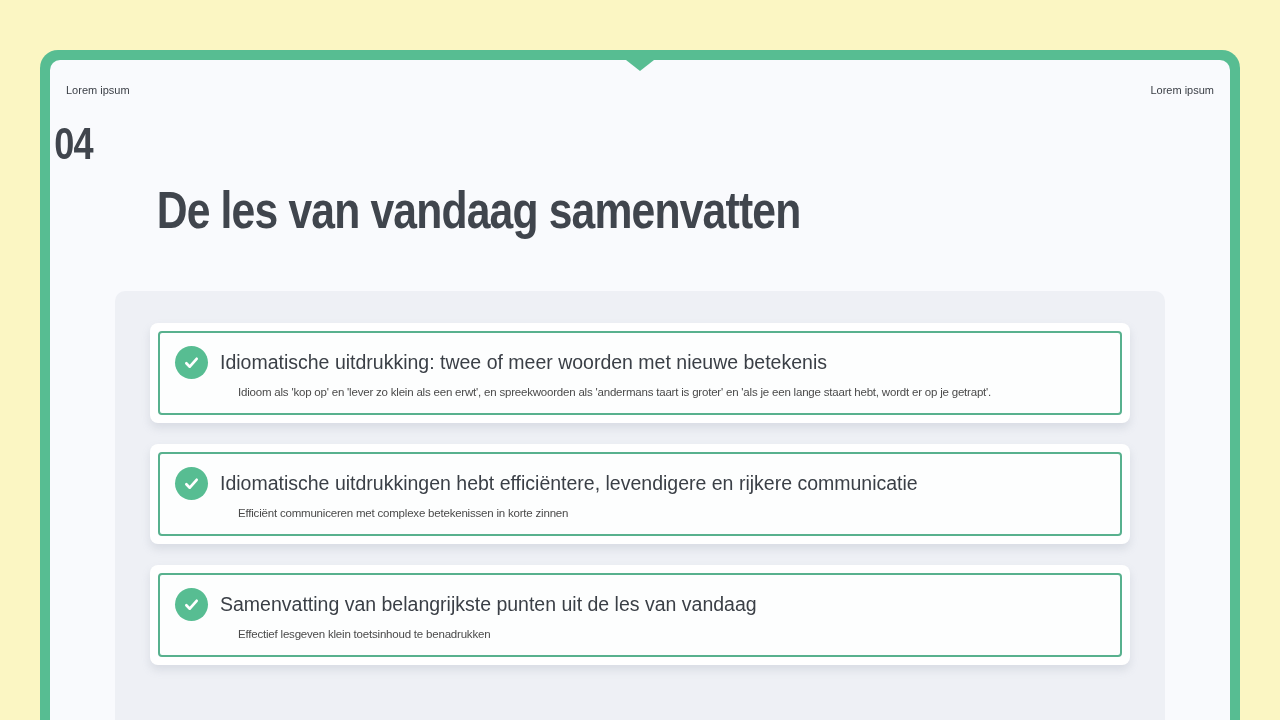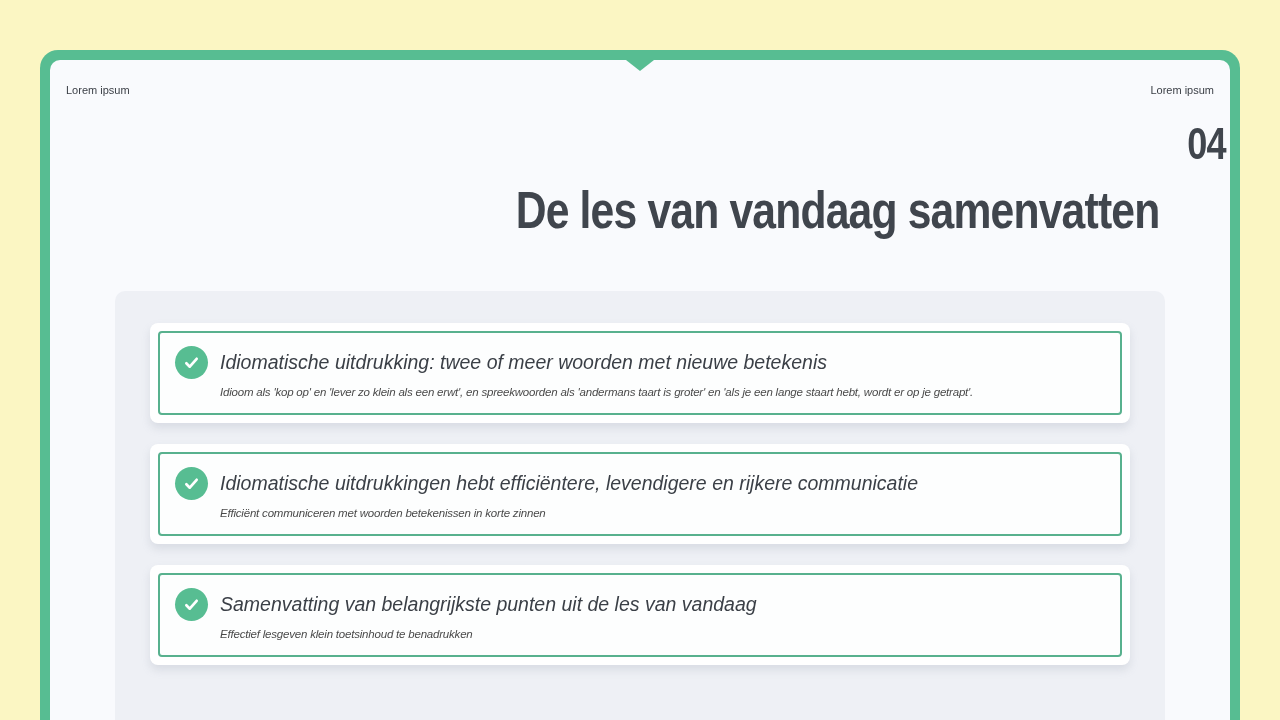--- a/index.html
+++ b/index.html
@@ -44,21 +44,21 @@
     border-top:11px solid var(--accent);
   }
   .header{
     display:flex;
     justify-content:space-between;
     padding:24px 16px 0 16px;
     font-size:11px;
     color:var(--label);
   }
   .slide-number-wrap,.slide-title-wrap{
-    text-align:right;
+    text-align:left;
     line-height:1;
   }
   .condensed{
     display:inline-block;
     transform:scaleX(0.82);
     transform-origin:center;
     font-weight:bold;
     color:var(--heading);
     letter-spacing:-1px;
     white-space:nowrap;
@@ -75,21 +75,20 @@
     background:var(--panel-bg);
     border-radius:10px;
     padding:32px 35px 0 35px;
   }
   .item{
     background:#ffffff;
     border-radius:8px;
     padding:8px;
     margin-bottom:21px;
     box-shadow:0 5px 8px rgba(140,150,170,0.22);
-    font-style:italic;
   }
   .item-box{
     border:2px solid var(--item-border);
     border-radius:4px;
     background:#fdfefe;
     padding:13px 10px 15px 15px;
   }
   .item-row{
     display:flex;
     align-items:center;
@@ -103,21 +102,21 @@
     display:flex;
     align-items:center;
     justify-content:center;
   }
   .badge svg{width:19px;height:19px;}
   .item-title{
     font-size:19.5px;
     color:#3a3f46;
   }
   .item-desc{
-    margin-left:45px;
+    margin-left:63px;
     margin-top:7px;
     font-size:11.5px;
     letter-spacing:-0.2px;
     color:var(--text);
     white-space:nowrap;
   }
 </style>
 </head>
 <body>
 
@@ -157,21 +156,21 @@
       <div class="item">
         <div class="item-box">
           <div class="item-row">
             <span class="badge">
               <svg viewBox="0 0 24 24">
                 <path d="M5.5 13l4.3 4.3 8.7-10" fill="none" stroke="#ffffff" stroke-width="3.4" stroke-linecap="round" stroke-linejoin="round"></path>
               </svg>
             </span>
             <span class="item-title">Idiomatische uitdrukkingen hebt efficiëntere, levendigere en rijkere communicatie</span>
           </div>
-          <div class="item-desc">Efficiënt communiceren met woorden betekenissen in korte zinnen</div>
+          <div class="item-desc">Efficiënt communiceren met complexe betekenissen in korte zinnen</div>
         </div>
       </div>
 
       <div class="item">
         <div class="item-box">
           <div class="item-row">
             <span class="badge">
               <svg viewBox="0 0 24 24">
                 <path d="M5.5 13l4.3 4.3 8.7-10" fill="none" stroke="#ffffff" stroke-width="3.4" stroke-linecap="round" stroke-linejoin="round"></path>
               </svg>

